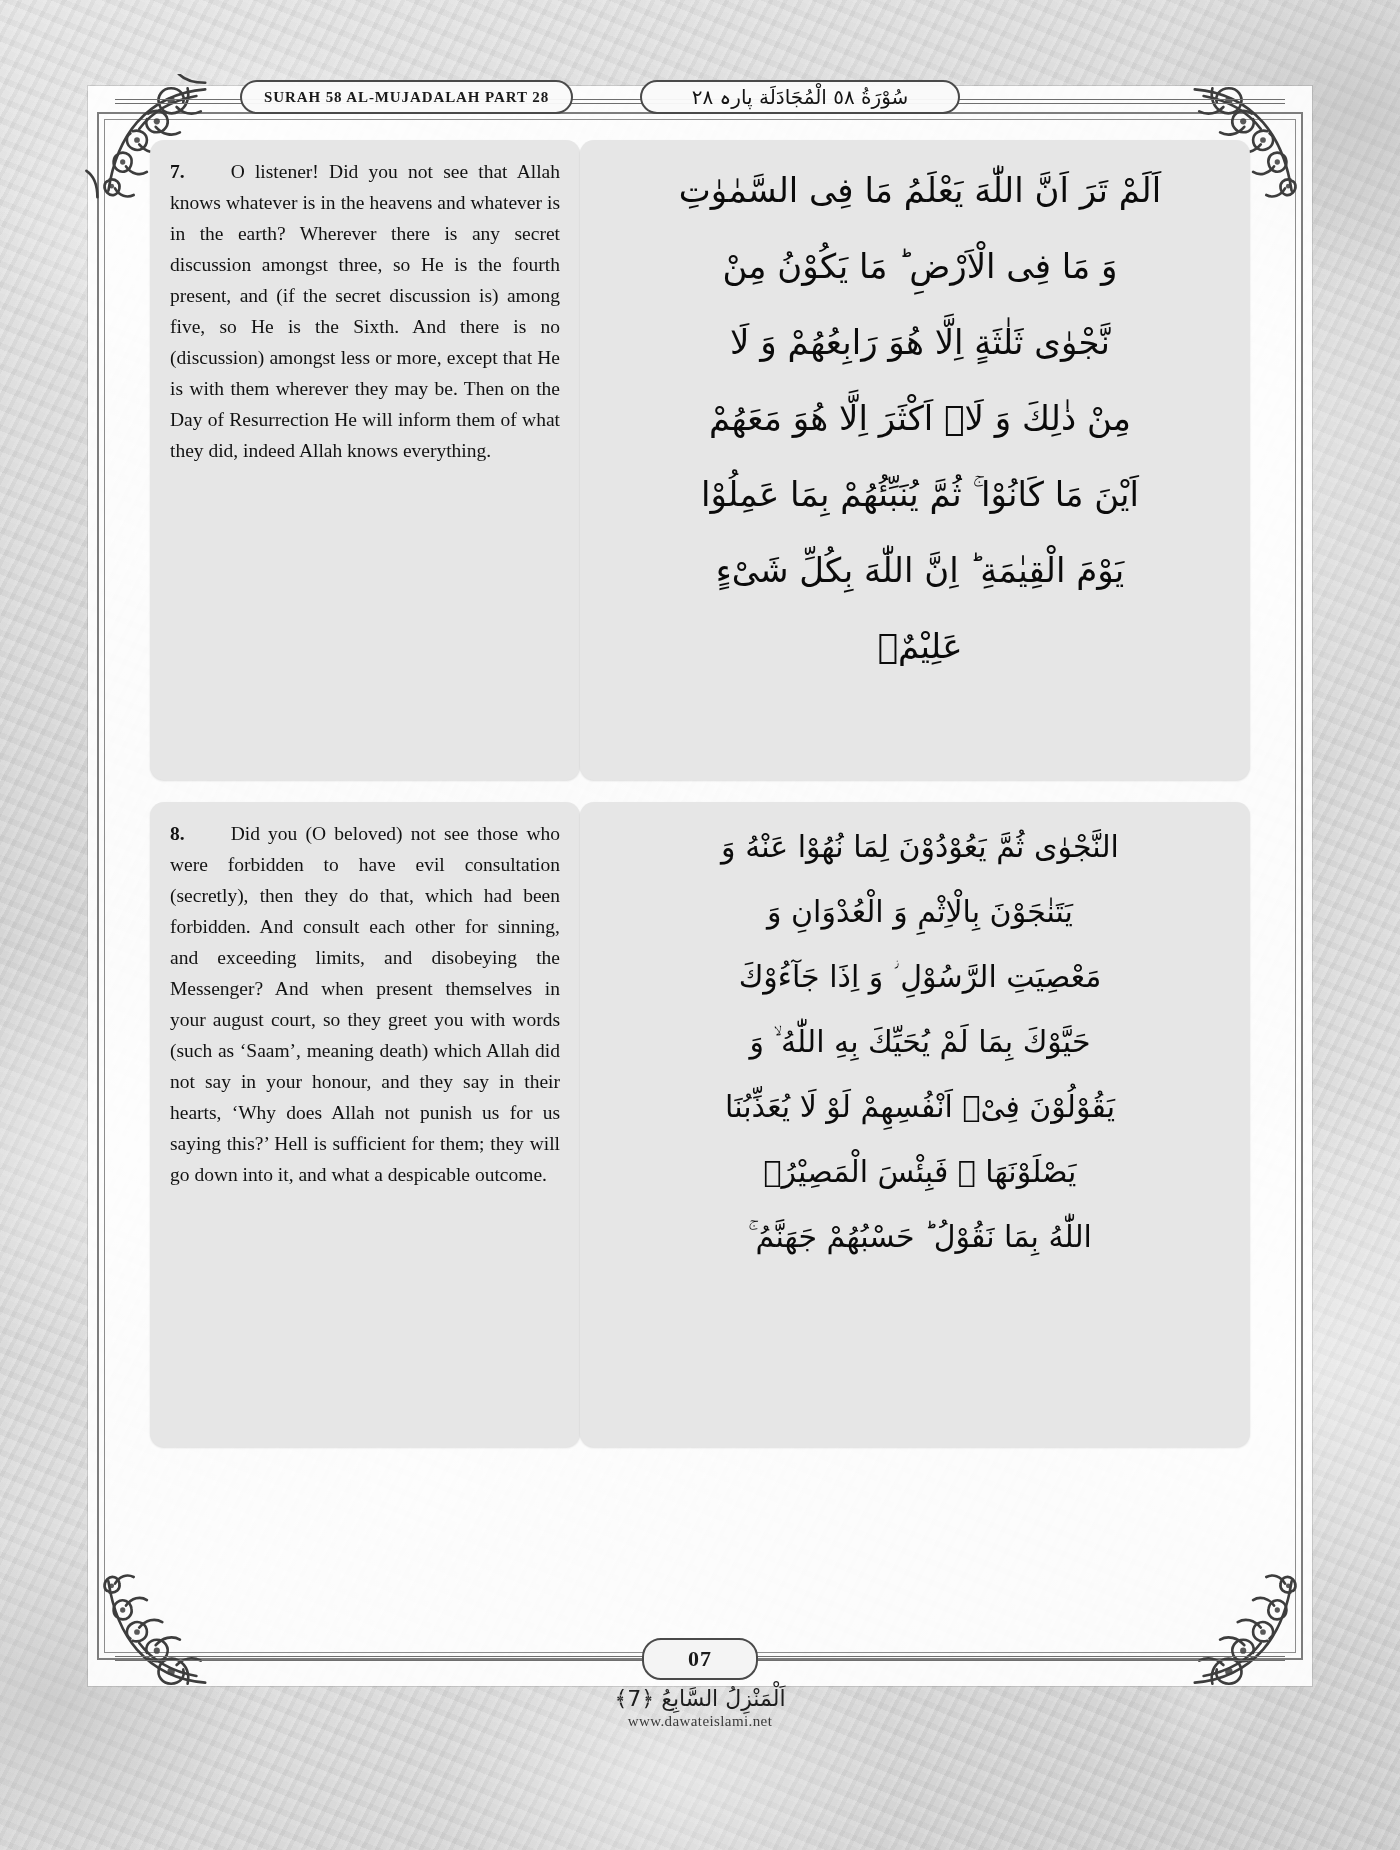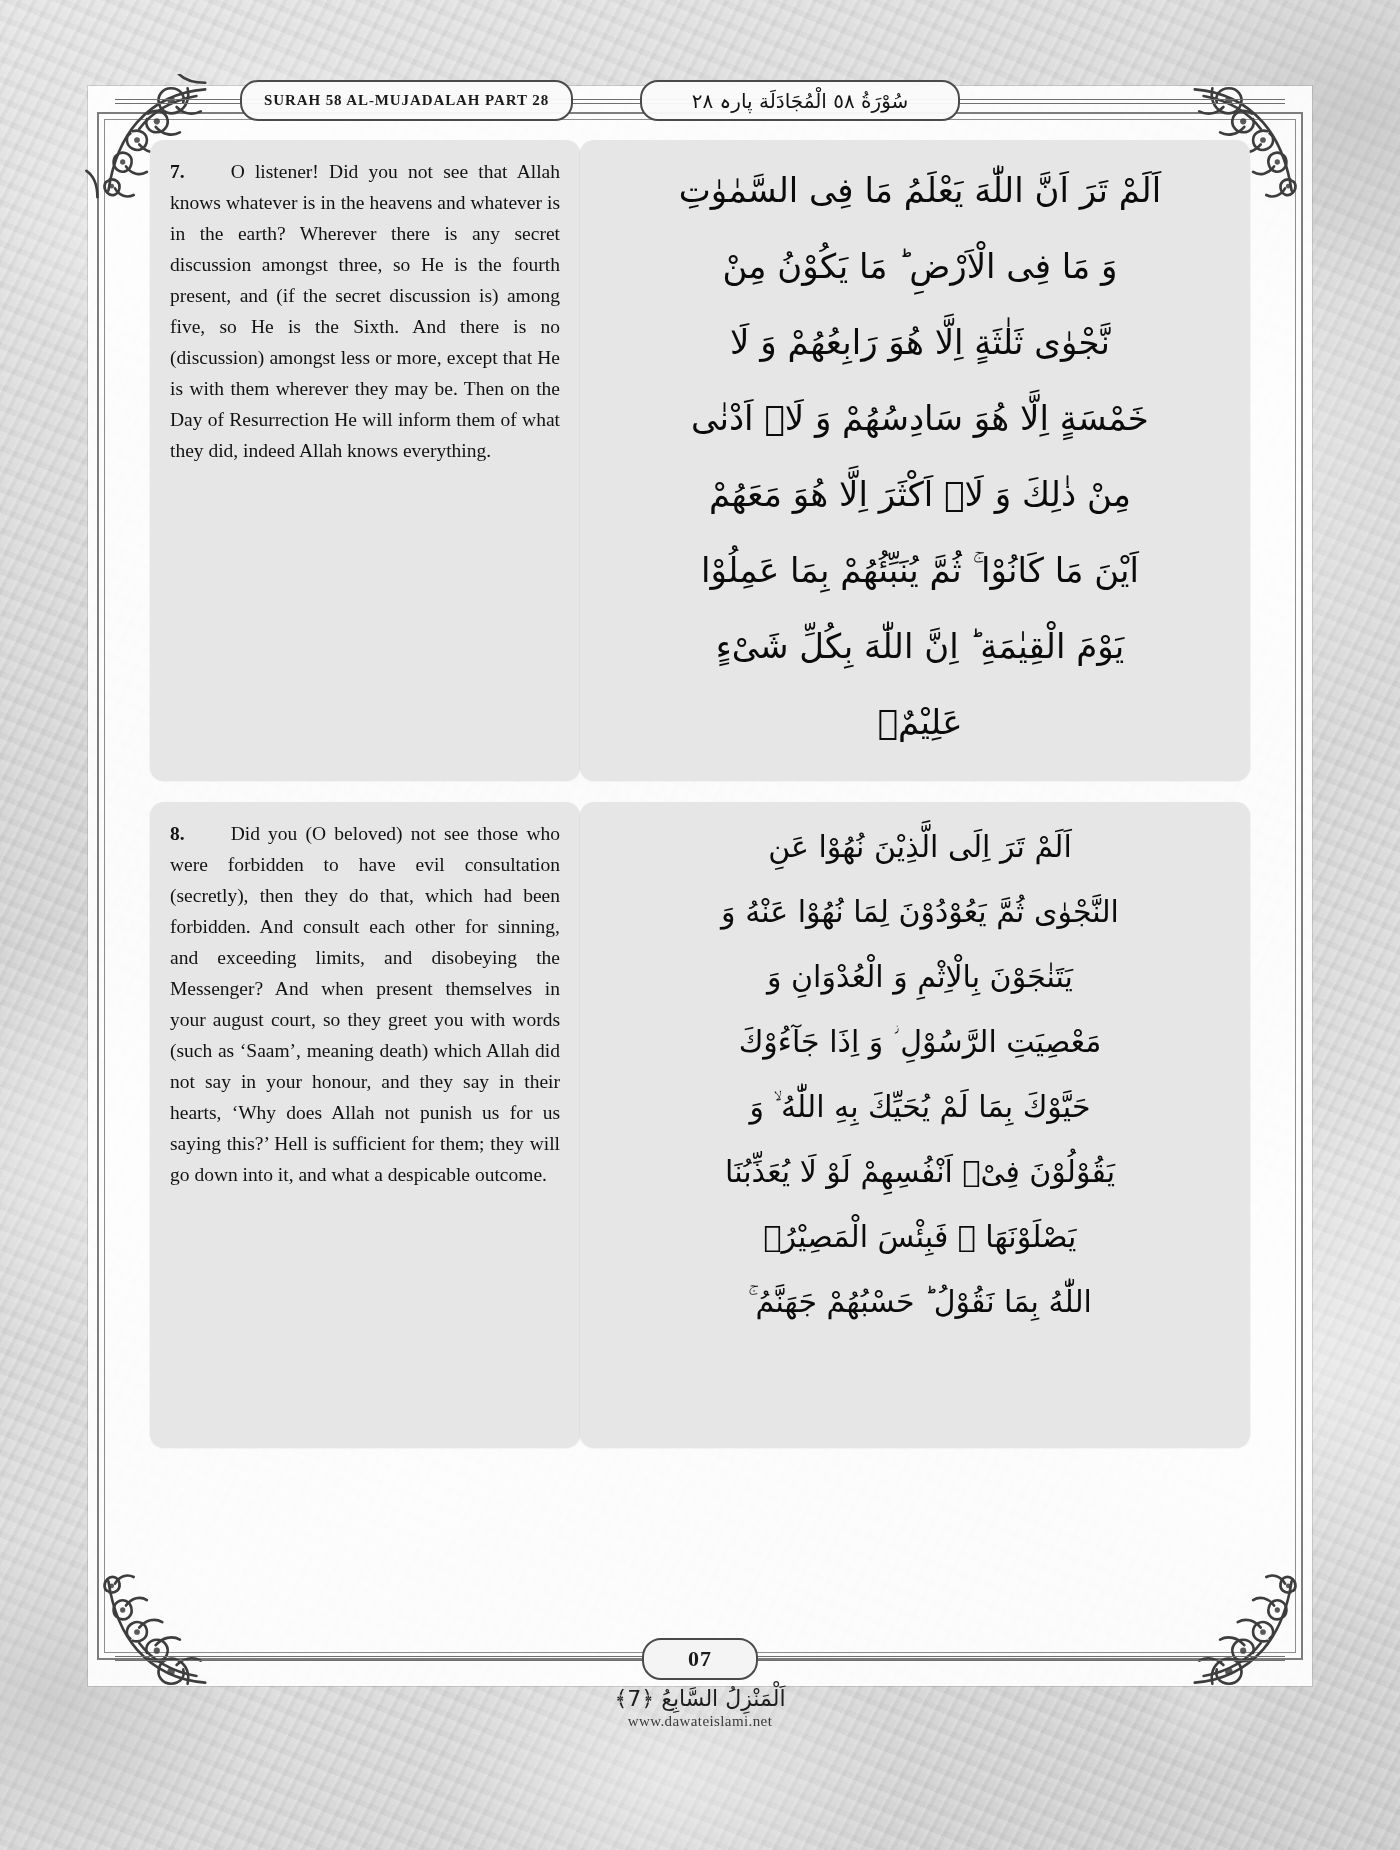--- a/index.html
+++ b/index.html
@@ -94,21 +94,21 @@
     position: absolute;
     left: 0; top: 19px;
     width: 100%; height: 5px;
     border-top: 1.5px solid #6f6f6f;
     border-bottom: 1.5px solid #6f6f6f;
     box-sizing: border-box;
   }
   .cartouche {
     position: absolute;
     top: 0;
-    height: 41px;
+    height: 34px;
     border: 2px solid #4a4a4a;
     border-radius: 18px;
     background: rgba(250,250,250,.96);
     display: flex;
     align-items: center;
     justify-content: center;
     padding: 7px 22px;
     box-sizing: border-box;
   }
   .cartouche.left  { left: 125px; min-width: 330px; }
@@ -383,34 +383,32 @@
 <div class="verses">
 
   <div class="verse-row r1">
     <div class="panel panel-en">
       <p class="verse-text"><span class="verse-num">7.</span><span>O listener! Did you not see that Allah knows whatever is in the heavens and whatever is in the earth? Wherever there is any secret discussion amongst three, so He is the fourth present, and (if the secret discussion is) among five, so He is the Sixth. And there is no (discussion) amongst less or more, except that He is with them wherever they may be. Then on the Day of Resurrection He will inform them of what they did, indeed Allah knows everything.</span></p>
     </div>
     <div class="panel panel-ar p7">
       <div class="ar-line">اَلَمْ تَرَ اَنَّ اللّٰهَ یَعْلَمُ مَا فِی السَّمٰوٰتِ</div>
       <div class="ar-line">وَ مَا فِی الْاَرْضِ ؕ مَا یَكُوْنُ مِنْ</div>
       <div class="ar-line">نَّجْوٰى ثَلٰثَةٍ اِلَّا هُوَ رَابِعُهُمْ وَ لَا</div>
-      <div class="ar-line">خَمْسَةٍ اِلَّا هُوَ سَادِسُهُمْ وَ لَاۤ اَدْنٰى</div>
       <div class="ar-line">مِنْ ذٰلِكَ وَ لَاۤ اَكْثَرَ اِلَّا هُوَ مَعَهُمْ</div>
       <div class="ar-line">اَیْنَ مَا كَانُوْا ۚ ثُمَّ یُنَبِّئُهُمْ بِمَا عَمِلُوْا</div>
       <div class="ar-line">یَوْمَ الْقِیٰمَةِ ؕ اِنَّ اللّٰهَ بِكُلِّ شَیْءٍ</div>
       <div class="ar-line">عَلِیْمٌ۠</div>
     </div>
   </div>
 
   <div class="verse-row r2">
     <div class="panel panel-en">
       <p class="verse-text"><span class="verse-num">8.</span><span>Did you (O beloved) not see those who were forbidden to have evil consultation (secretly), then they do that, which had been forbidden. And consult each other for sinning, and exceeding limits, and disobeying the Messenger? And when present themselves in your august court, so they greet you with words (such as ‘Saam’, meaning death) which Allah did not say in your honour, and they say in their hearts, ‘Why does Allah not punish us for us saying this?’ Hell is sufficient for them; they will go down into it, and what a despicable outcome.</span></p>
     </div>
     <div class="panel panel-ar p8">
-      <div class="ar-line">اَلَمْ تَرَ اِلَى الَّذِیْنَ نُهُوْا عَنِ</div>
       <div class="ar-line">النَّجْوٰى ثُمَّ یَعُوْدُوْنَ لِمَا نُهُوْا عَنْهُ وَ</div>
       <div class="ar-line">یَتَنٰجَوْنَ بِالْاِثْمِ وَ الْعُدْوَانِ وَ</div>
       <div class="ar-line">مَعْصِیَتِ الرَّسُوْلِ ؗ وَ اِذَا جَآءُوْكَ</div>
       <div class="ar-line">حَیَّوْكَ بِمَا لَمْ یُحَیِّكَ بِهِ اللّٰهُ ۙ وَ</div>
       <div class="ar-line">یَقُوْلُوْنَ فِیْۤ اَنْفُسِهِمْ لَوْ لَا یُعَذِّبُنَا</div>
       <div class="ar-line">یَصْلَوْنَهَا ۚ فَبِئْسَ الْمَصِیْرُ۠</div>
       <div class="ar-line">اللّٰهُ بِمَا نَقُوْلُ ؕ حَسْبُهُمْ جَهَنَّمُ ۚ</div>
     </div>
   </div>
 

